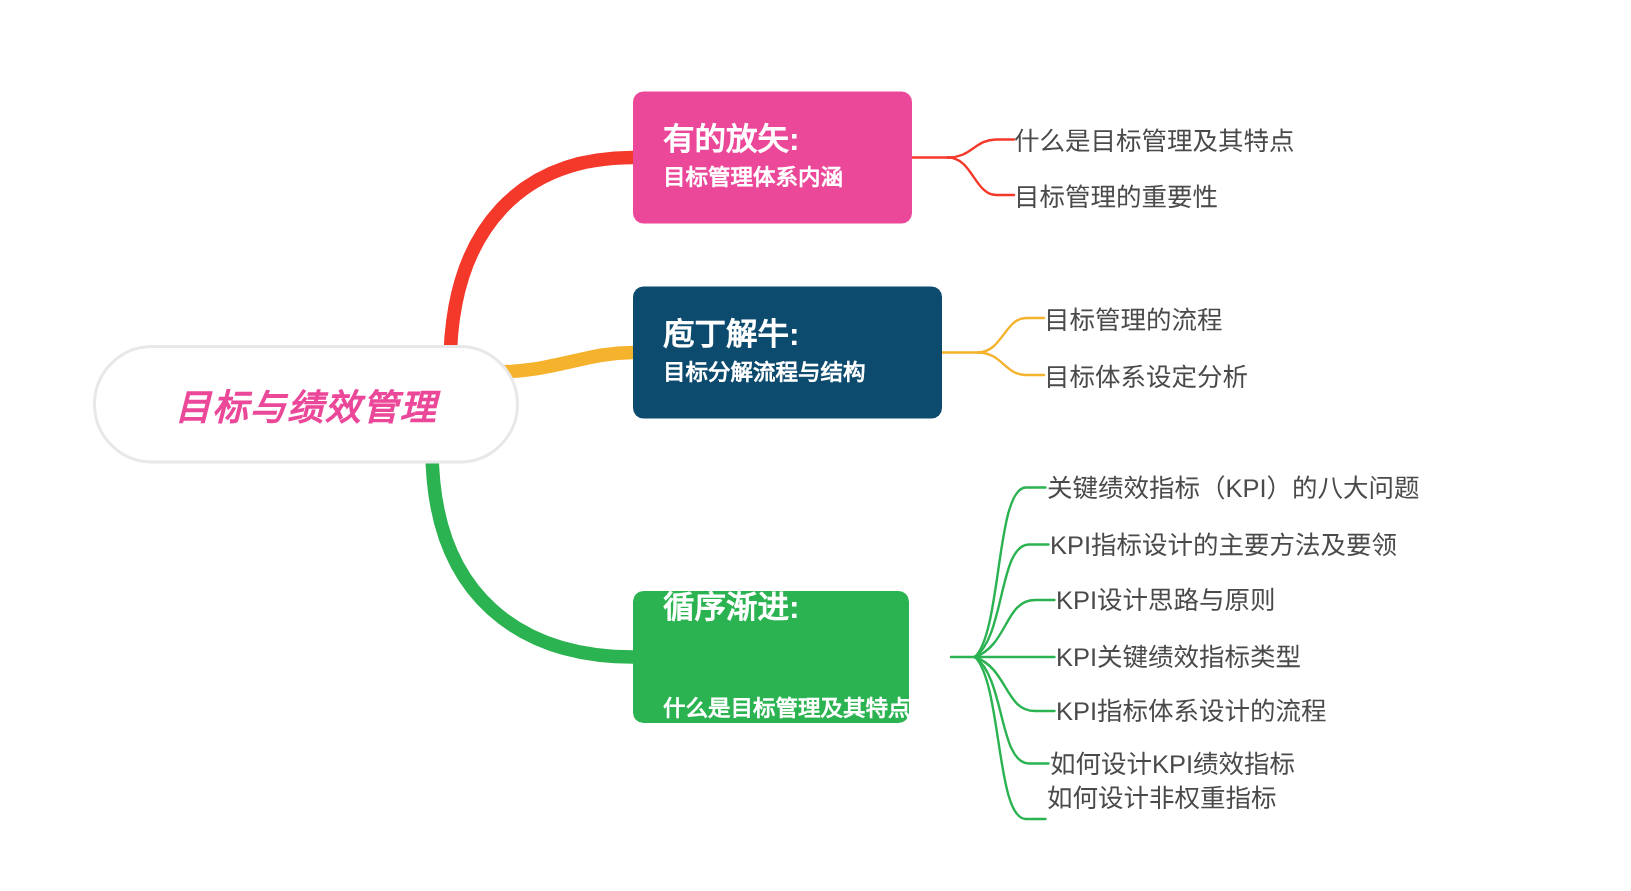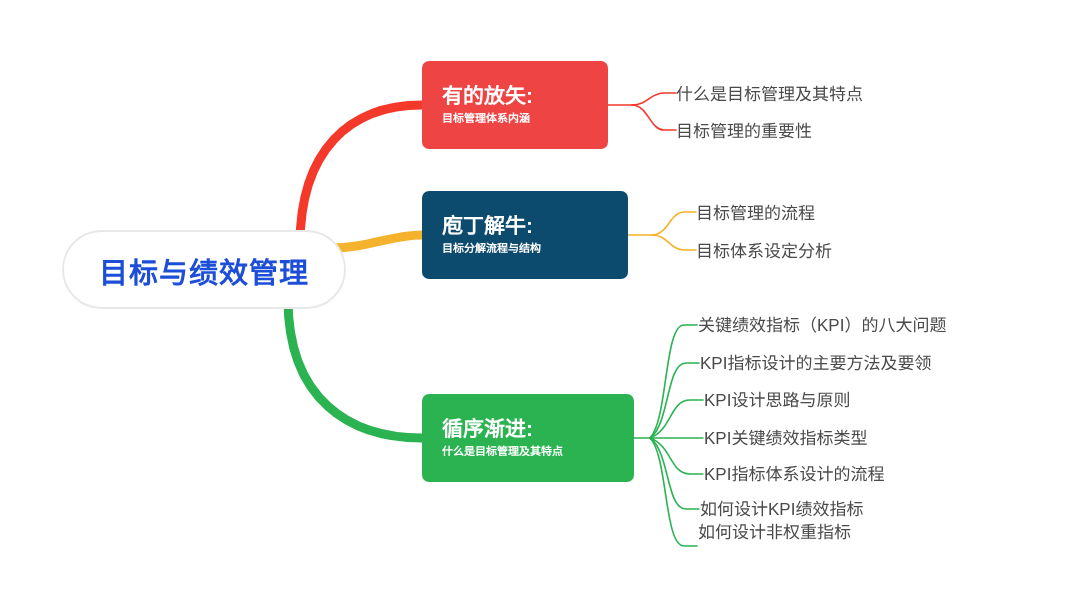--- a/index.html
+++ b/index.html
@@ -37,25 +37,26 @@
     box-sizing: border-box;
     background: #ffffff;
     border: 2px solid #e8e8e8;
     border-radius: 40px;
     display: flex;
     align-items: center;
     justify-content: center;
     z-index: 5;
   }
   .root-node .root-label {
-    font-size: 29px;
+    font-size: 24px;
     font-weight: bold;
-    color: #1d4ed8;
+    color: #ec4899;
     letter-spacing: 1px;
     white-space: nowrap;
+    font-style: italic;
   }
 
   
   .branch-node {
     position: absolute;
     box-sizing: border-box;
     border-radius: 7px;
     display: flex;
     flex-direction: column;
     align-items: flex-start;
@@ -64,31 +65,31 @@
     z-index: 5;
   }
   .branch-node .b-title {
     font-size: 21px;
     font-weight: bold;
     color: #ffffff;
     line-height: 1.15;
     white-space: nowrap;
   }
   .branch-node .b-sub {
-    font-size: 11px;
+    font-size: 15px;
     font-weight: bold;
     color: #ffffff;
     line-height: 1.3;
     margin-top: 3px;
     white-space: nowrap;
   }
 
-  #branch-red    { left: 422px; top: 61px;  width: 186px; height: 88px; background: #ef4444; }
+  #branch-red    { left: 422px; top: 61px;  width: 186px; height: 88px; background: #ec4899; }
   #branch-yellow { left: 422px; top: 191px; width: 206px; height: 88px; background: #0c4a6e; }
-  #branch-green  { left: 422px; top: 394px; width: 212px; height: 88px; background: #2BB351; }
+  #branch-green  { left: 422px; top: 394px; width: 184px; height: 88px; background: #2BB351; justify-content: space-between; }
 
   
   .leaf {
     position: absolute;
     font-size: 17px;
     color: #4a4a4a;
     white-space: nowrap;
     line-height: 1;
     z-index: 4;
   }

